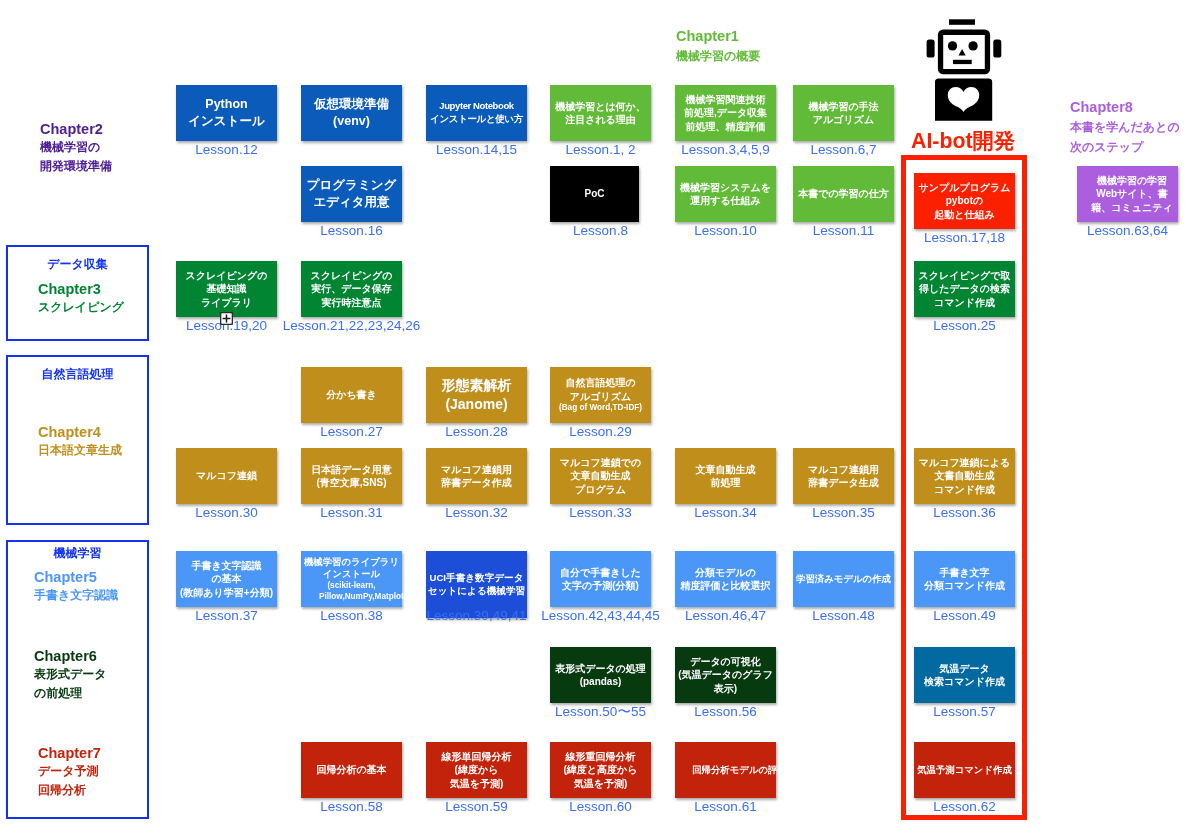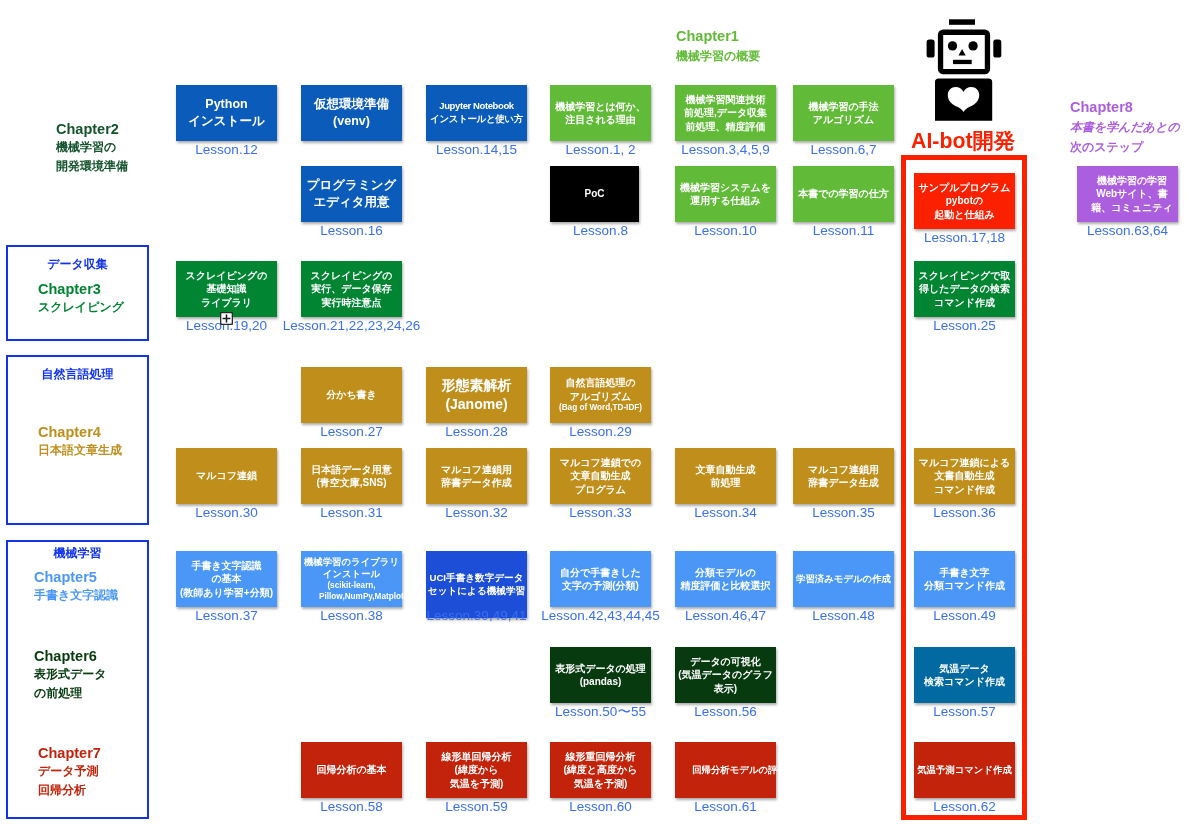--- a/index.html
+++ b/index.html
@@ -31,21 +31,21 @@
 
   .redframe{position:absolute;box-sizing:border-box;border:5px solid #fa2000;}
   .aibot-label{position:absolute;color:#fa2000;font-weight:bold;font-size:21.3px;white-space:nowrap;}
 </style>
 </head>
 <body>
 
 <div id="root">
 
   <div class="abs" id="cb2" style="left:6px;top:66px;width:143px;height:170px;">
-    <div class="chaplabel" style="left:34px;top:54px;color:#14532d;margin-left:16px;">
+    <div class="chaplabel" style="left:34px;top:54px;color:#4c1d95;">
       <div class="t">Chapter2</div>
       <div class="s">機械学習の</div>
       <div class="s">開発環境準備</div>
     </div>
   </div>
 
   <div class="chapbox" id="cb3" style="left:6px;top:245px;width:143px;height:96px;">
     <div class="chaptag" style="top:9px;">データ収集</div>
     <div class="chaplabel" style="left:30px;top:33px;color:#018533;">
       <div class="t">Chapter3</div>
@@ -90,21 +90,21 @@
       <div class="sect-frame" style="left: 159px; top: 732px; width: 884px; height: 87px; border-color: rgb(181, 43, 19);"></div>
     </div>
 
   <div class="hdr" style="left:676px;top:26px;color:#62bb38;text-align:left;line-height:20px;">
     <div style="font-size:14.5px;">Chapter1</div>
     <div style="font-size:12px;">機械学習の概要</div>
   </div>
 
   <div class="hdr" style="left:1070px;top:97px;color:#ab5ede;text-align:left;line-height:20px;">
     <div style="font-size:14.5px;">Chapter8</div>
-    <div style="font-size:12px;font-style:italic;">本書を学んだあとの</div>
+    <div style="font-size:12px;">本書を学んだあとの</div>
     <div style="font-size:12px;">次のステップ</div>
   </div>
 
   <div class="abs" style="left:925px;top:17px;width:78px;height:106px;">
     <svg viewBox="0 0 78 106" width="78" height="106" aria-hidden="true">
       <g fill="#000">
         <rect x="24" y="2.3" width="26" height="5.5"></rect>
         <path d="M18.3 12.4h41.4a5.4 5.4 0 0 1 5.4 5.4v34.1a5.4 5.4 0 0 1-5.4 5.4H18.3a5.4 5.4 0 0 1-5.4-5.4V17.8a5.4 5.4 0 0 1 5.4-5.4zM18.2 18v33.9h41.6V18z"></path>
         <rect x="1.6" y="22.6" width="8" height="17.9" rx="2.6"></rect>
         <rect x="68.3" y="22.6" width="8" height="17.9" rx="2.6"></rect>

